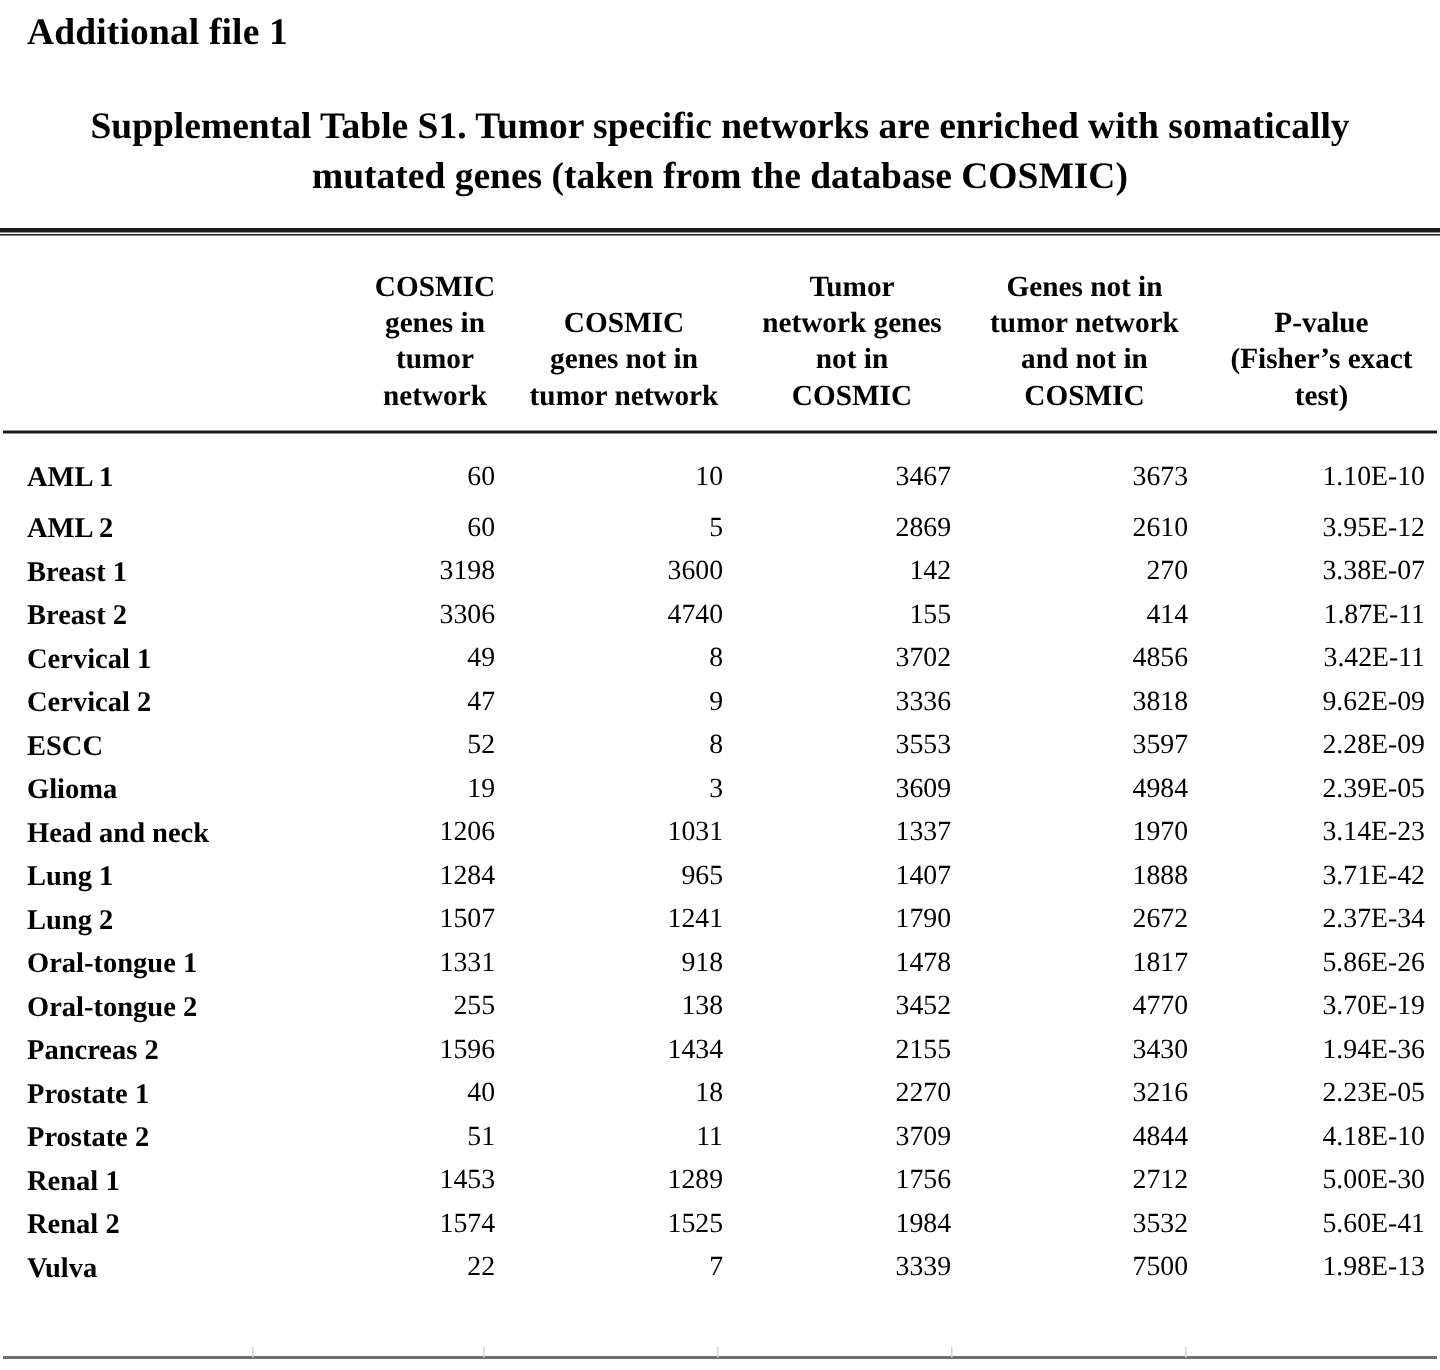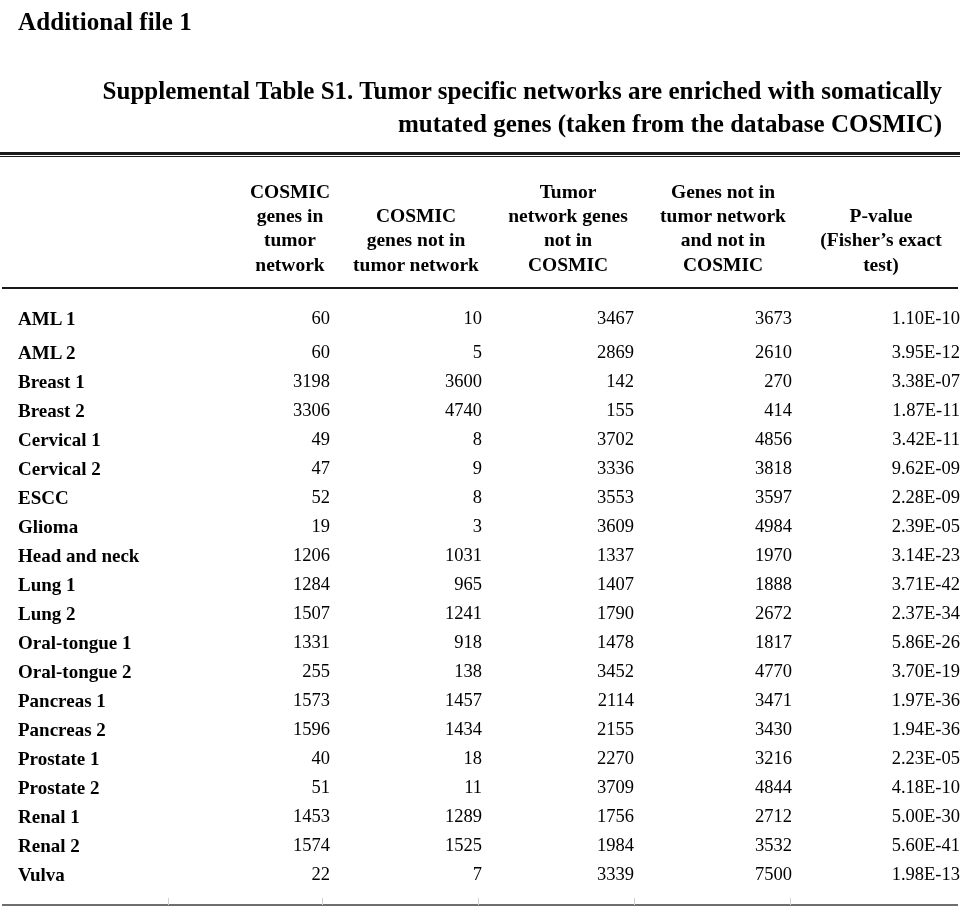--- a/index.html
+++ b/index.html
@@ -32,26 +32,26 @@
     font-size: 25px;
     font-weight: bold;
     letter-spacing: 0.1px;
     line-height: 1.1;
     white-space: nowrap;
   }
 
   .caption {
     position: absolute;
     left: 18px;
-    top: 74px;
+    top: 68px;
     width: 924px;
     font-size: 25px;
     font-weight: bold;
     line-height: 1.32;
-    text-align: right;
+    text-align: center;
   }
   .caption .cap-label {
     white-space: nowrap;
   }
 
   
   .table-wrap {
     position: absolute;
     left: 0px;
     top: 152px;
@@ -126,20 +126,21 @@
     font-size: 19px;
     text-align: left;
     padding-left: 18px;
   }
   tbody td.num {
     text-align: right;
     padding-right: 10px;
   }
   tbody td.pval {
     text-align: right;
+    padding-right: 10px;
   }
   tbody tr:first-child td {
     padding-top: 10px;
     height: 39px;
   }
 
   
   .tick {
     position: absolute;
     top: 746px;
@@ -317,28 +318,20 @@
           </tr>
           <tr>
             <td class="lbl">Oral-tongue 2</td>
             <td class="num">255</td>
             <td class="num">138</td>
             <td class="num">3452</td>
             <td class="num">4770</td>
             <td class="pval">3.70E-19</td>
           </tr>
           <tr>
-            <td class="lbl">Pancreas 1</td>
-            <td class="num">1573</td>
-            <td class="num">1457</td>
-            <td class="num">2114</td>
-            <td class="num">3471</td>
-            <td class="pval">1.97E-36</td>
-          </tr>
-          <tr>
             <td class="lbl">Pancreas 2</td>
             <td class="num">1596</td>
             <td class="num">1434</td>
             <td class="num">2155</td>
             <td class="num">3430</td>
             <td class="pval">1.94E-36</td>
           </tr>
           <tr>
             <td class="lbl">Prostate 1</td>
             <td class="num">40</td>

